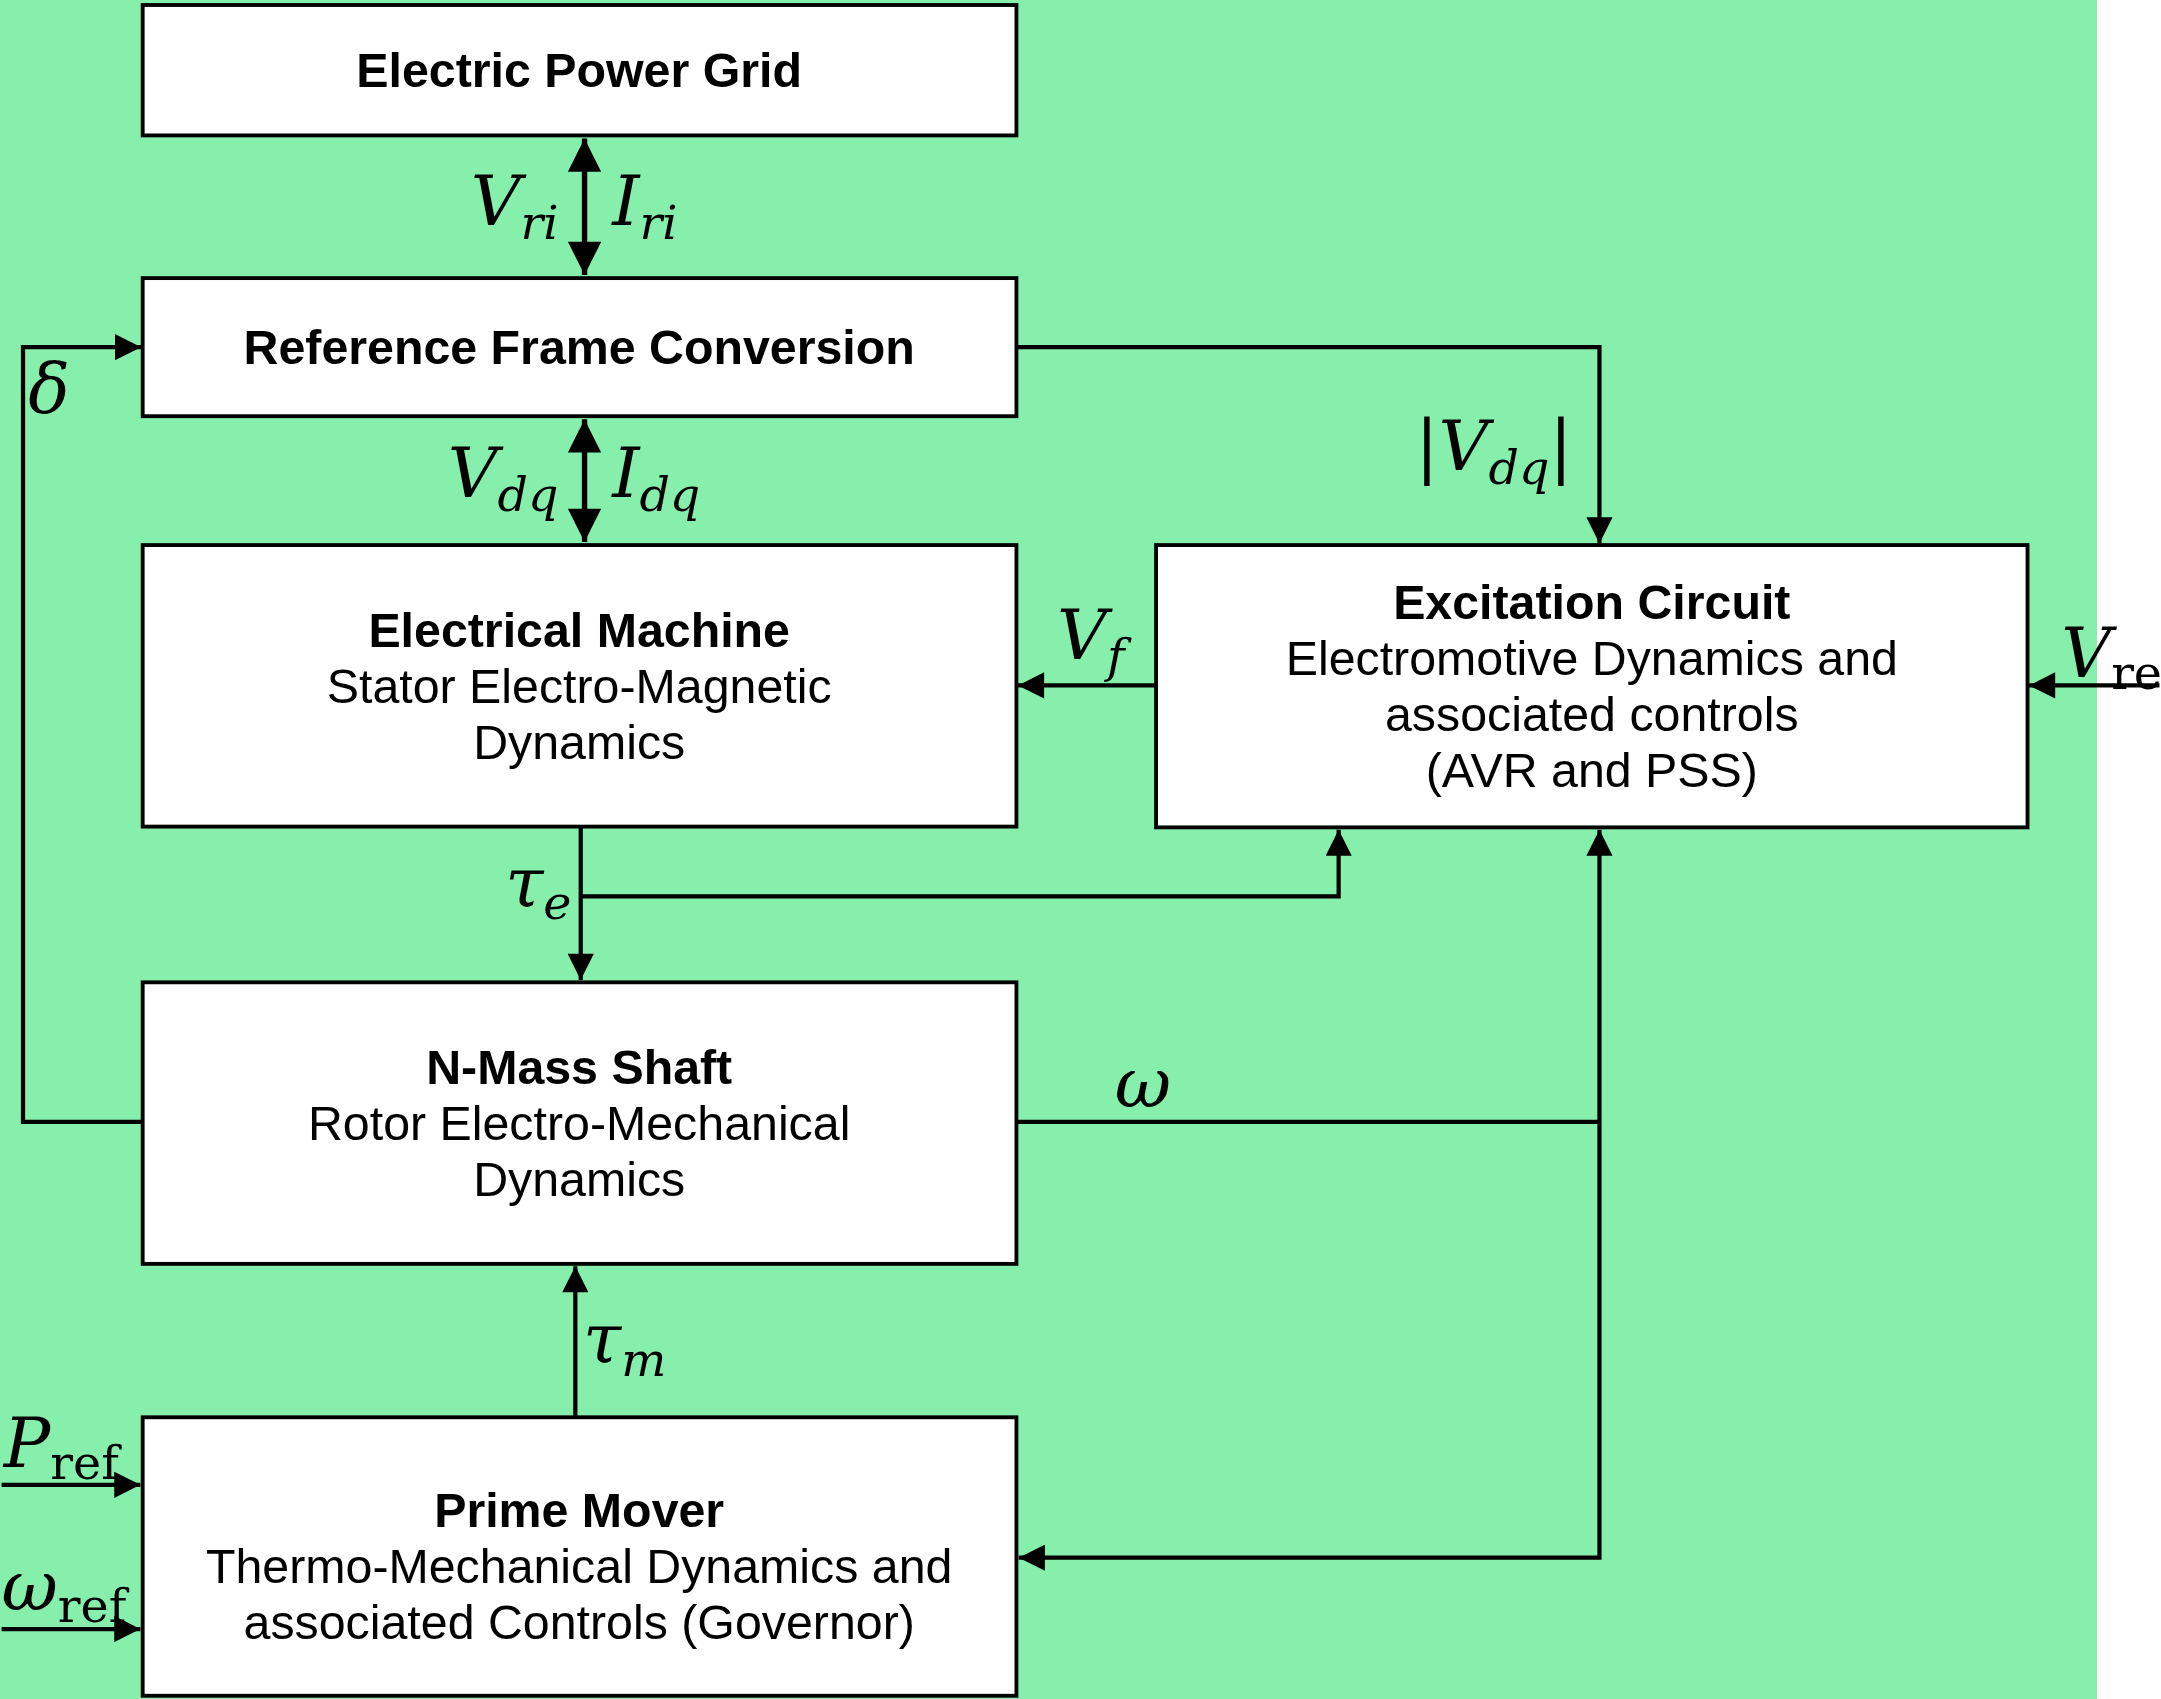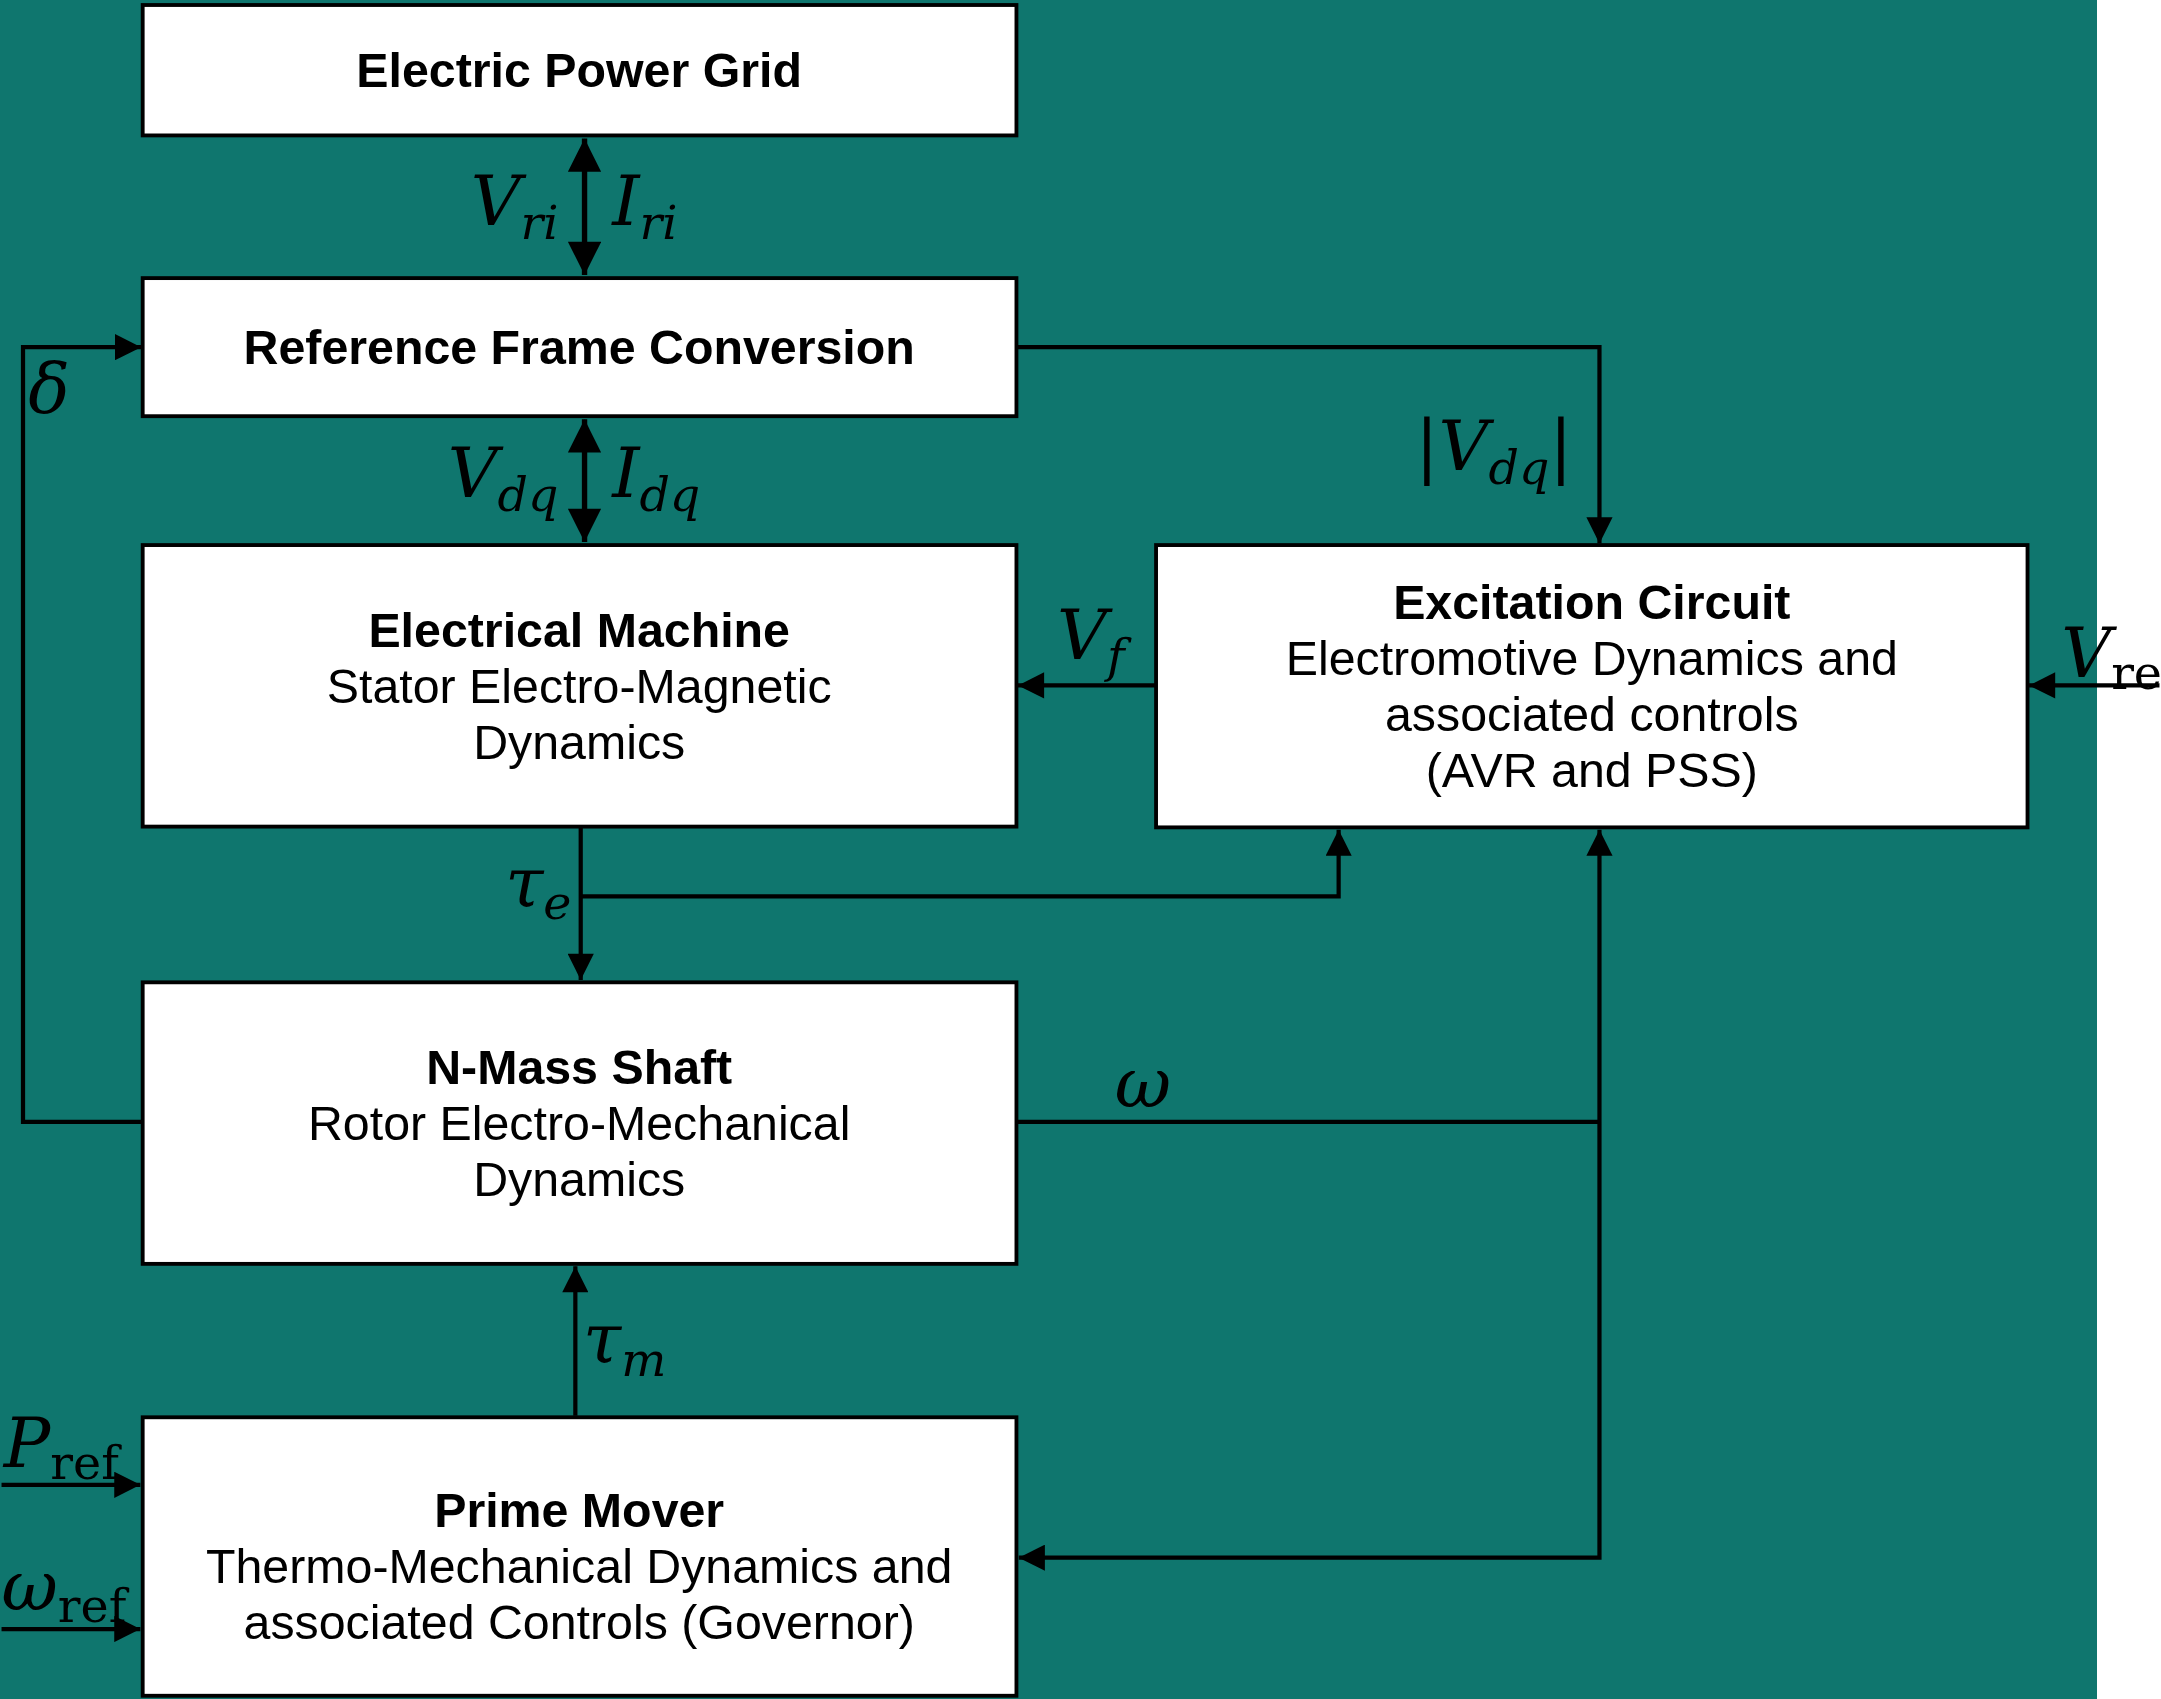--- a/index.html
+++ b/index.html
@@ -6,21 +6,21 @@
     margin: 0;
     padding: 0;
     background: #ffffff;
     width: 2161px;
     height: 1700px;
     overflow: hidden;
   }
   #stage {
     width: 2097px;
     height: 1700px;
-    background: #0f766e;
+    background: #86efac;
   }
   svg { display: block; }
   .box {
     fill: #ffffff;
     stroke: #000000;
     stroke-width: 5;
   }
   .wire {
     fill: none;
     stroke: #000000;

